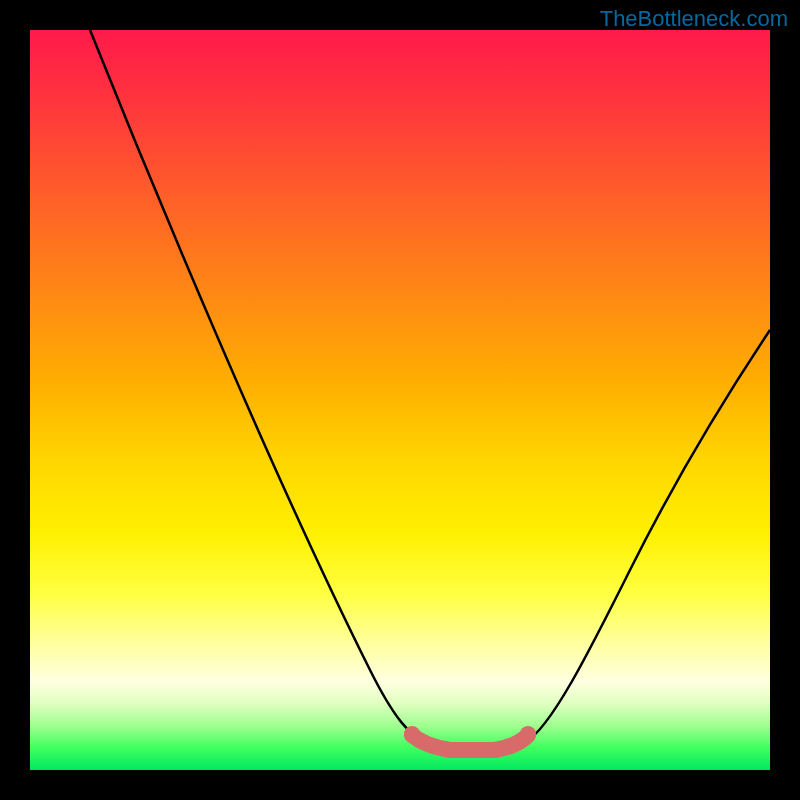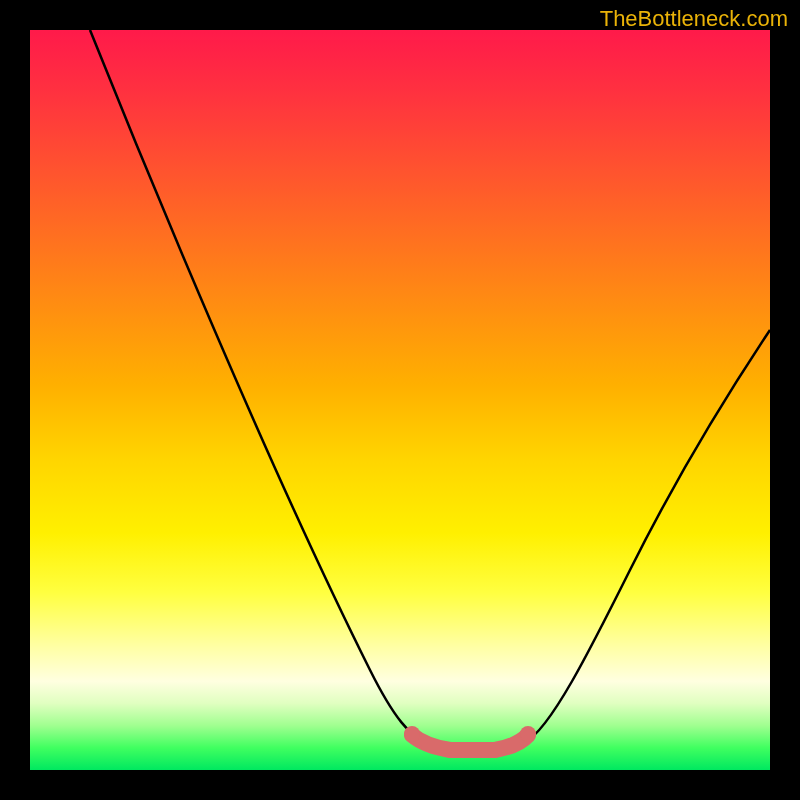--- a/index.html
+++ b/index.html
@@ -8,21 +8,21 @@
     width: 800px;
     height: 800px;
     background: #000;
     position: relative;
     font-family: Arial, Helvetica, sans-serif;
   }
   .watermark {
     position: absolute;
     top: 6px;
     right: 12px;
-    color: #eab308;
+    color: #0369a1;
     font-size: 22px;
     font-weight: 500;
     z-index: 10;
   }
   .frame {
     position: absolute;
     left: 30px;
     top: 30px;
     width: 740px;
     height: 740px;

